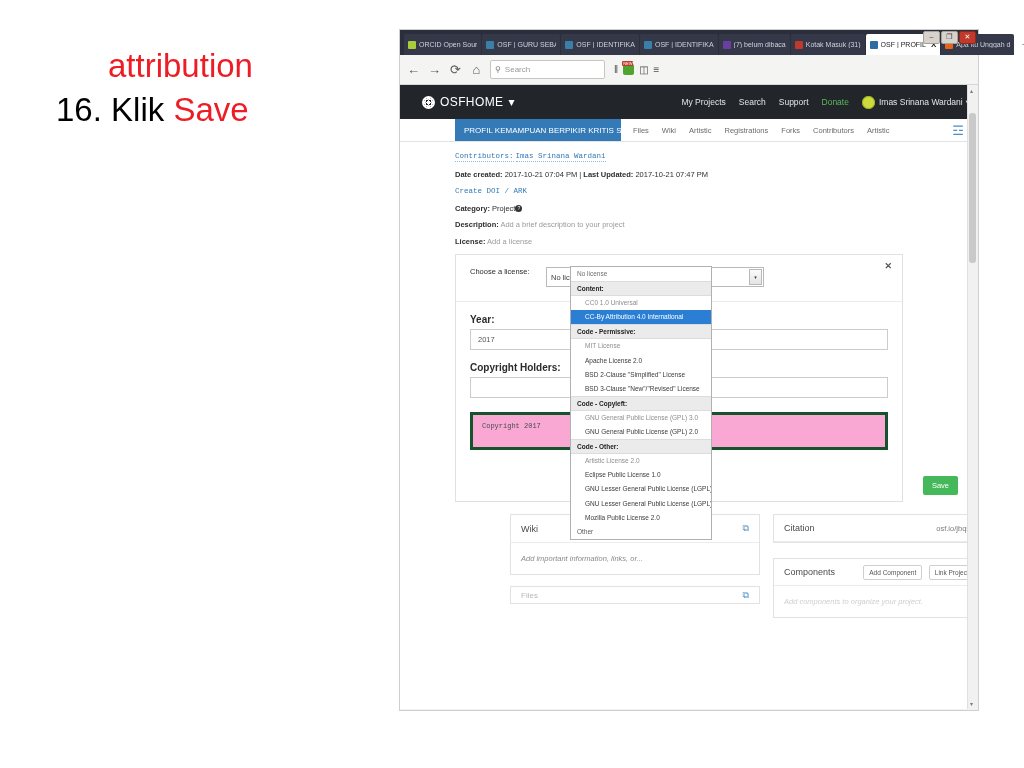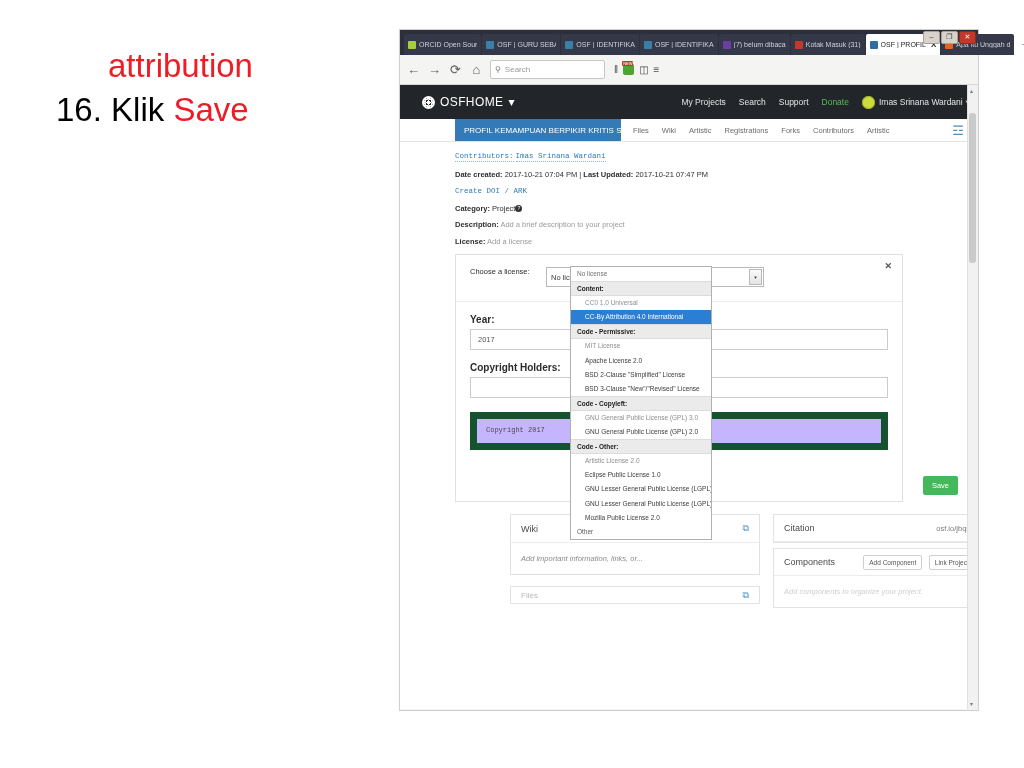--- a/index.html
+++ b/index.html
@@ -180,21 +180,21 @@
     box-sizing:border-box;
   }
   .lc-sep { border-top: 1px solid #ececec; margin: 14px 0 0 0; }
   .lc-field-label { font-size: 10px; color: #2b2b2b; padding: 12px 14px 4px 14px; font-weight:bold;}
   .lc-input {
     margin: 0 14px; height: 21px; border: 1px solid #ccc; background: #fff;
     display: flex; align-items: center; padding: 0 7px; font-size: 7.5px;
     color: #555; box-sizing: border-box;
   }
   .lc-pre {
-    margin: 14px 14px 0 14px; background: #c4b5fd; border:7px solid #14532d;
+    margin: 14px 14px 0 14px; background: #f9a8d4; border:3px solid #14532d;
     height: 38px; font-family: "Liberation Mono", monospace;
     font-size: 7px; color: #4a4a4a; padding: 7px 9px; box-sizing: border-box;
   }
   .savebtn {
     position: absolute; right: -56px; bottom: 6px;
     background: #45b859; color: #fff; font-size: 7.5px;
     padding: 5px 9px; border-radius: 2px;
   }
 
   
@@ -457,21 +457,21 @@
             </div>
           </div>
 
           <div style="width:216px">
             <div class="panel panel-right">
               <div class="panel-head">
                 <span>Citation</span>
                 <span class="cite-right"><span>osf.io/jbqst</span> <span>▾</span></span>
               </div>
             </div>
-            <div class="panel panel-right" style="margin-top:5px">
+            <div class="panel panel-right" style="margin-top:15px">
               <div class="panel-head">
                 <span>Components</span>
                 <span>
                   <span class="pbtn">Add Component</span>
                   <span class="pbtn">Link Projects</span>
                 </span>
               </div>
               <div class="panel-body" style="color:#cfcfcf">Add components to organize your project.</div>
             </div>
           </div>

